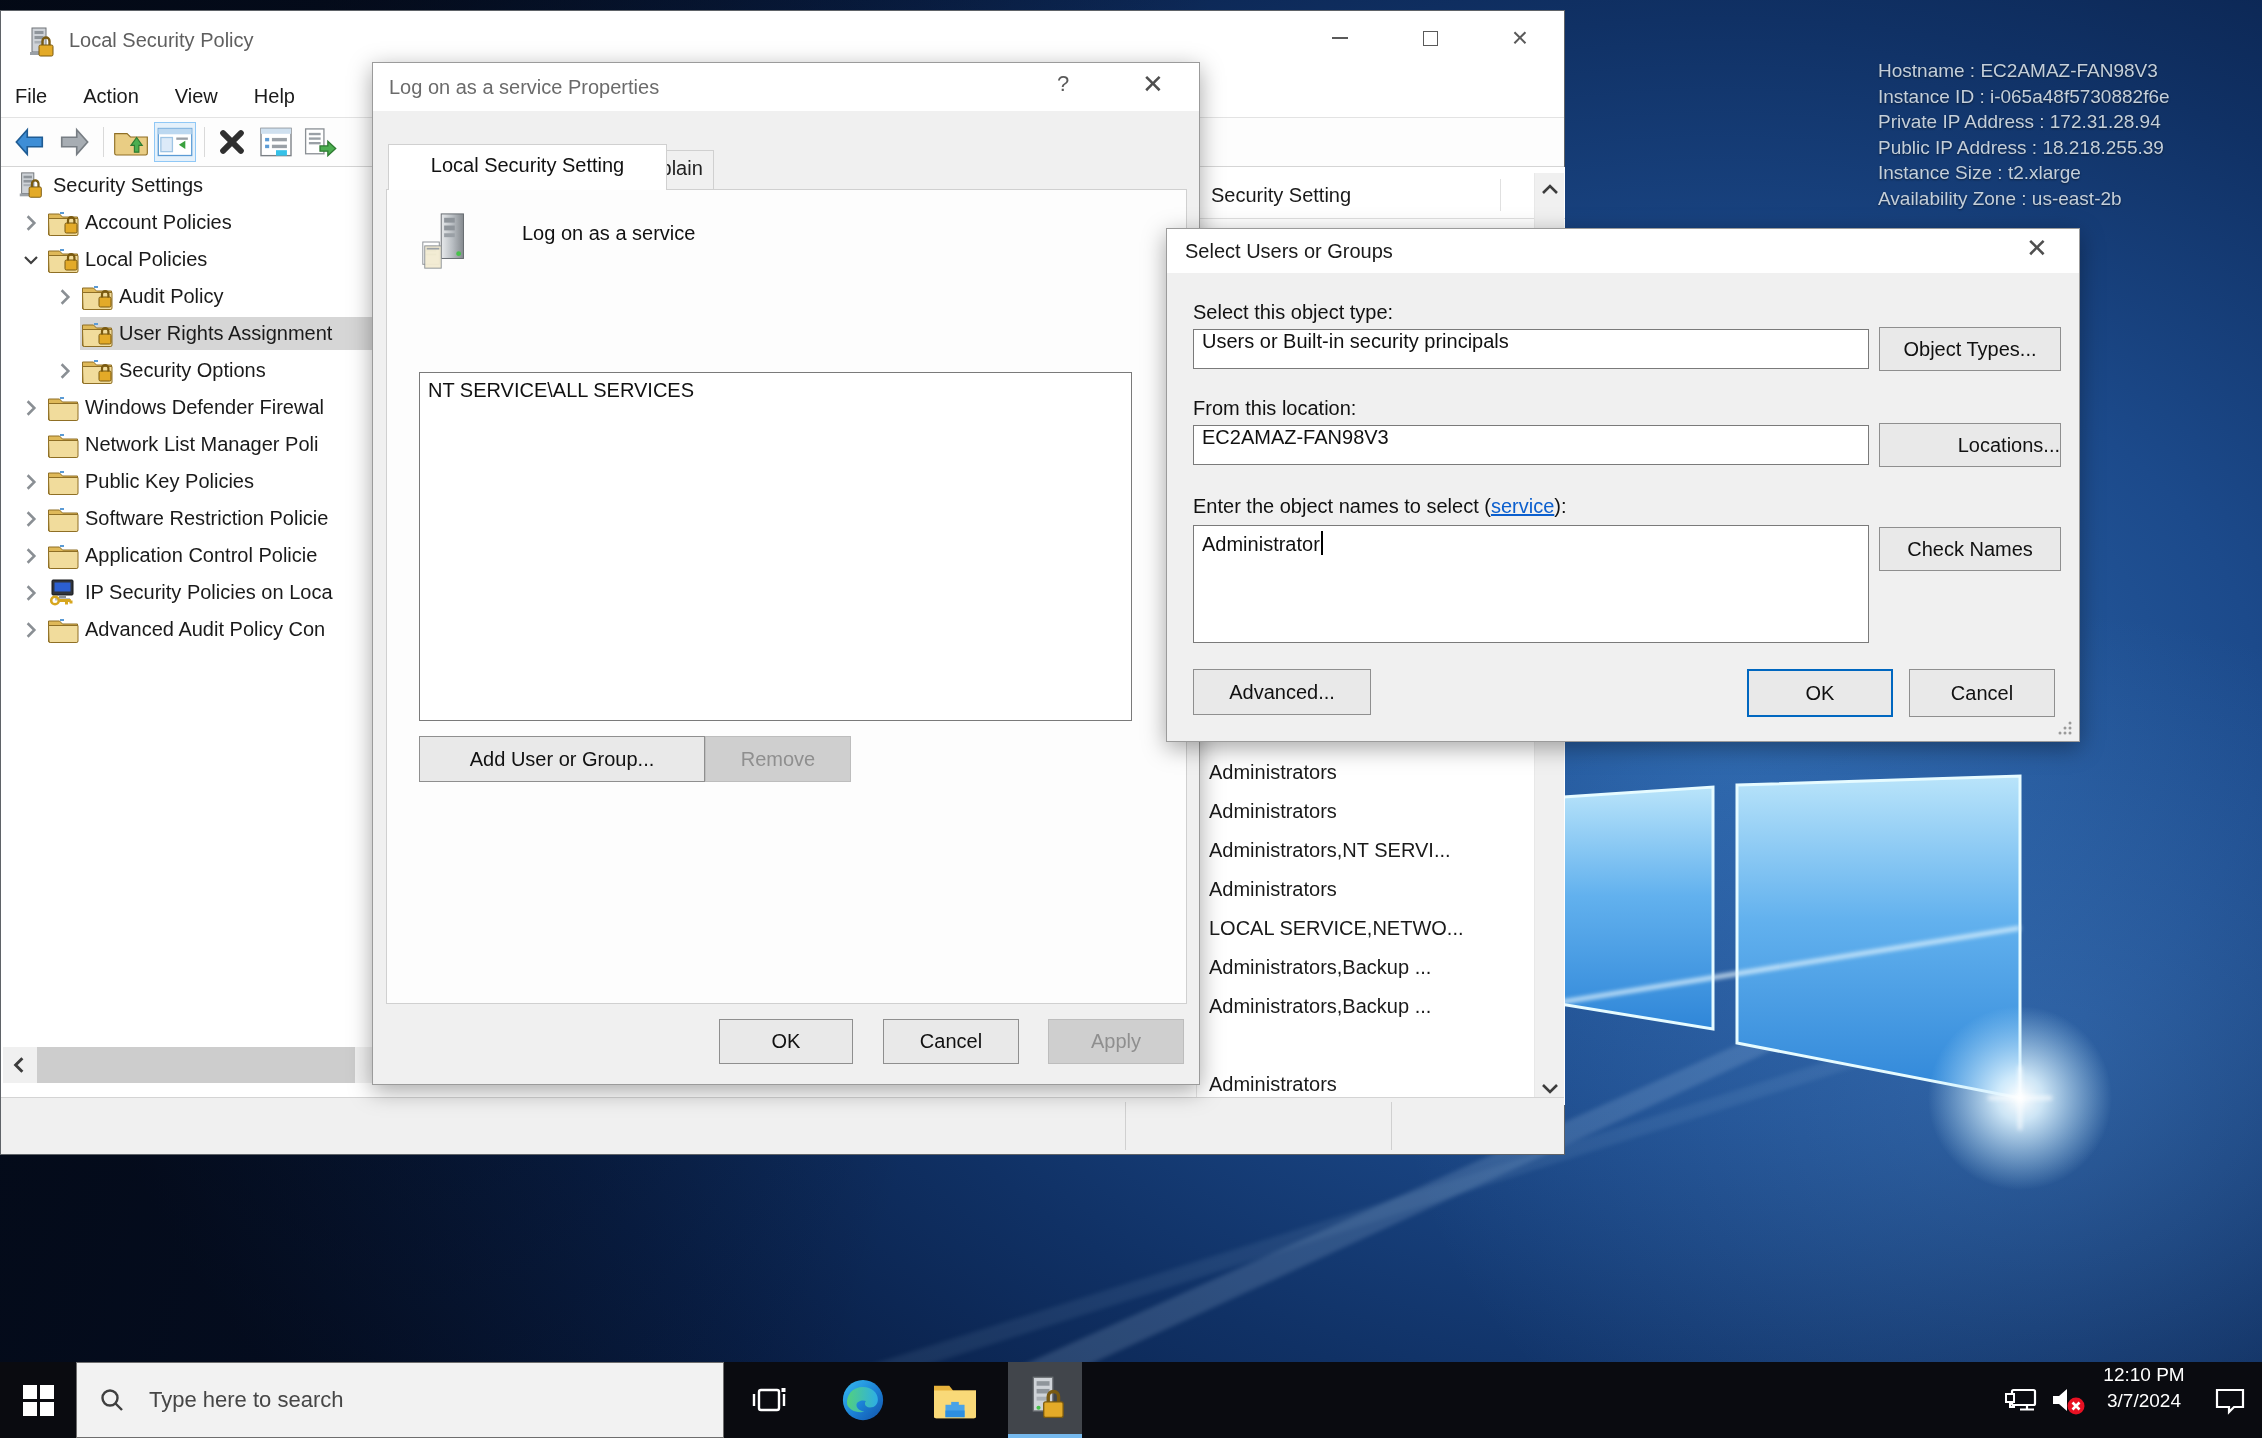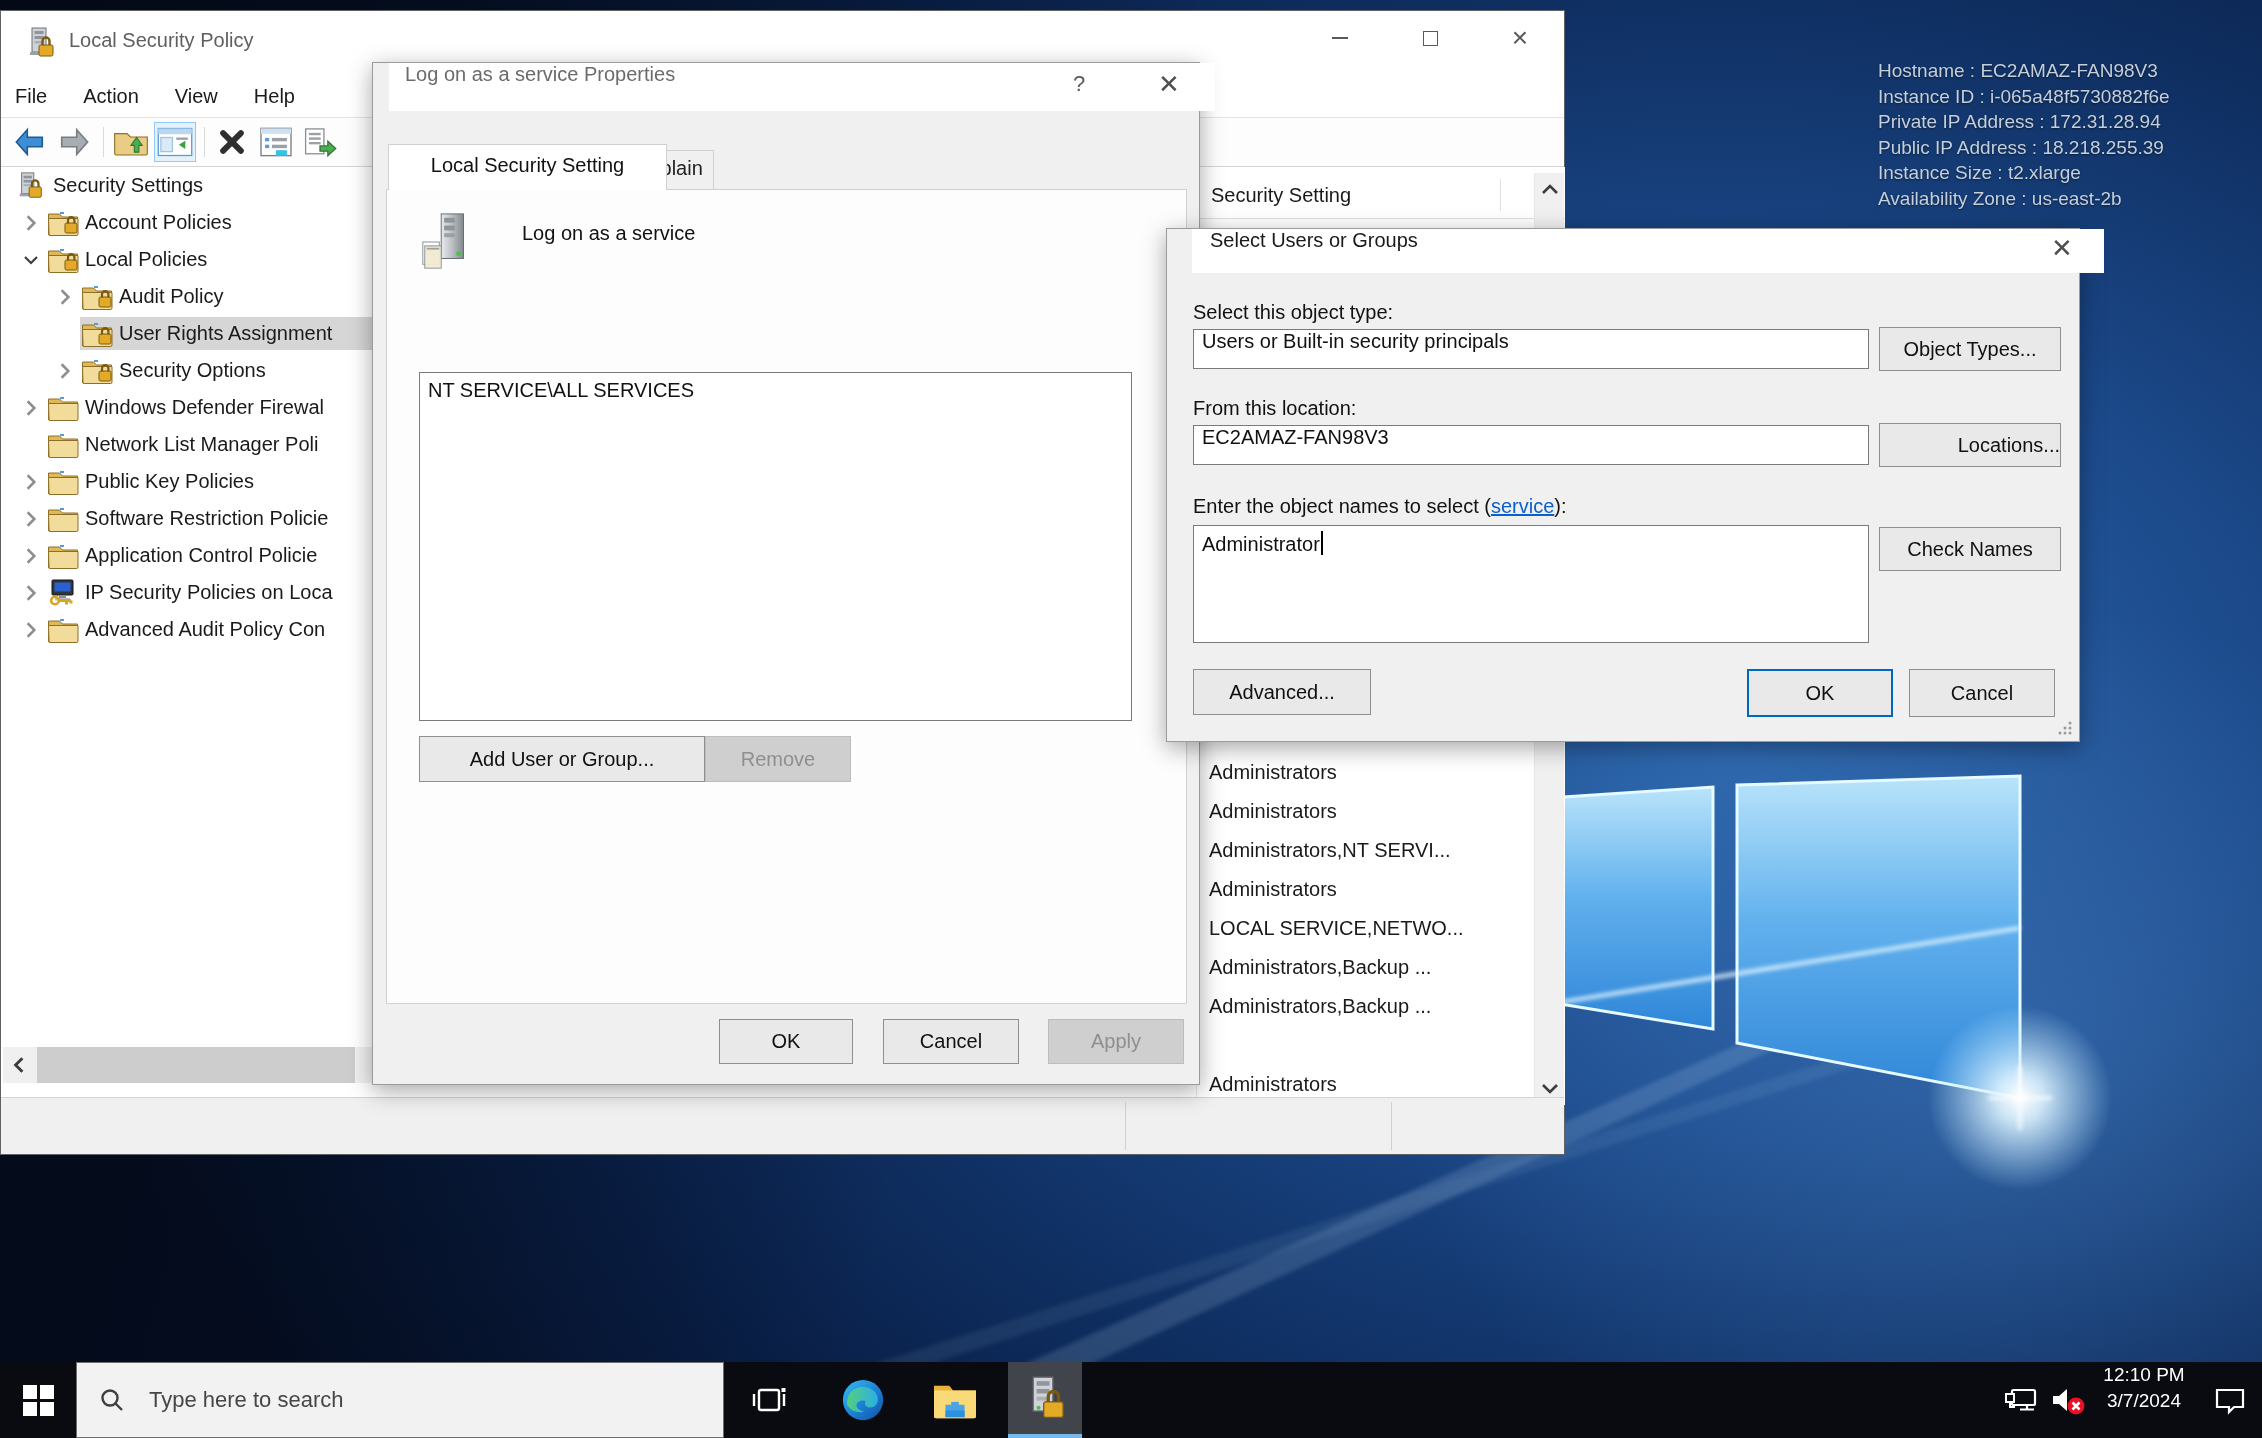--- a/index.html
+++ b/index.html
@@ -60,21 +60,21 @@
   .lv-row { height:39px; font-size:20px; color:#1a1a1a; display:flex; align-items:center; padding-left:6px; white-space:nowrap; overflow:hidden; }
 
   .vscroll { left:1533px; top:162px; width:30px; height:932px; background:#f0f0f0; border-left:1px solid #e8e8e8; }
   .vs-btn { left:0; width:30px; height:32px; display:flex; align-items:center; justify-content:center; }
 
   .statusbar { left:0; top:1086px; width:100%; height:57px; background:#f0f0f0; border-top:1px solid #d4d4d4; }
   .sb-div { top:4px; width:1px; height:48px; background:#d0d0d0; }
 
   
   .dialog { background:#f0f0f0; border:1px solid #9b9b9b; box-shadow:0 6px 22px rgba(0,0,0,.35); }
-  .dlg-title { left:16px; top:0; width:100%; background:#fff; display:flex; align-items:flex-start; }
+  .dlg-title { left:0; top:0; width:100%; background:#fff; display:flex; align-items:center; }
   .dlg-x { font-size:26px; color:#4f4f4f; }
 
   .props-dialog { left:372px; top:62px; width:828px; height:1023px; z-index:3; }
   .props-dialog .dlg-title { height:48px; }
   .props-title-text { margin-left:16px; font-size:20px; color:#6b6b6b; }
   .props-help { left:668px; top:8px; width:44px; height:34px; text-align:center; font-size:22px; color:#5a5a5a; }
   .props-close { left:752px; top:6px; width:56px; height:36px; text-align:center; }
 
   .tab { top:81px; border:1px solid #d0d0d0; font-size:20px; display:flex; align-items:flex-start; justify-content:center; }
   .tab-active { left:15px; width:279px; height:46px; background:#fff; border-bottom:none; z-index:2; padding-top:9px; color:#111; }
@@ -89,21 +89,21 @@
   button { font-family:inherit; font-size:20px; color:#111; background:#e9e9e9; border:1px solid #8f8f8f; }
   button:disabled,.btn-disabled { background:#cfcfcf !important; border:1px solid #bdbdbd !important; color:#8f8f8f !important; }
   .btn { position:absolute; }
   .btn-add { left:32px; top:546px; width:286px; height:46px; }
   .btn-remove { left:318px; top:546px; width:146px; height:46px; }
   .btn-ok-p { left:346px; top:956px; width:134px; height:45px; }
   .btn-cancel-p { left:510px; top:956px; width:136px; height:45px; }
   .btn-apply-p { left:675px; top:956px; width:136px; height:45px; }
 
   .select-dialog { left:1166px; top:228px; width:914px; height:514px; z-index:4; }
-  .select-dialog .dlg-title { height:44px;margin-left:9px; }
+  .select-dialog .dlg-title { height:44px; }
   .sel-title-text { margin-left:18px; font-size:20px; color:#1a1a1a; }
   .sel-close { left:842px; top:4px; width:56px; height:36px; text-align:center; }
   .sel-label { left:26px; font-size:20px; color:#111; }
   .fld { left:26px; width:676px; height:40px; background:#fff; border:1px solid #7a7a7a; font-size:20px; color:#111; display:flex; padding-left:8px; }
   .sd-btn { left:712px; width:182px; height:44px; }
   .names-box { left:26px; top:296px; width:676px; height:118px; background:#fff; border:1px solid #7a7a7a; font-size:20px; color:#111; padding:5px 8px; }
   .caret { display:inline-block; width:2px; height:24px; background:#000; vertical-align:text-bottom; margin-left:1px; }
   .link { color:#0b5fce; text-decoration:underline; }
   .btn-advanced { left:26px; top:440px; width:178px; height:46px; }
   .btn-ok-s { left:580px; top:440px; width:146px; height:48px; border:2px solid #0067c0 !important; }

